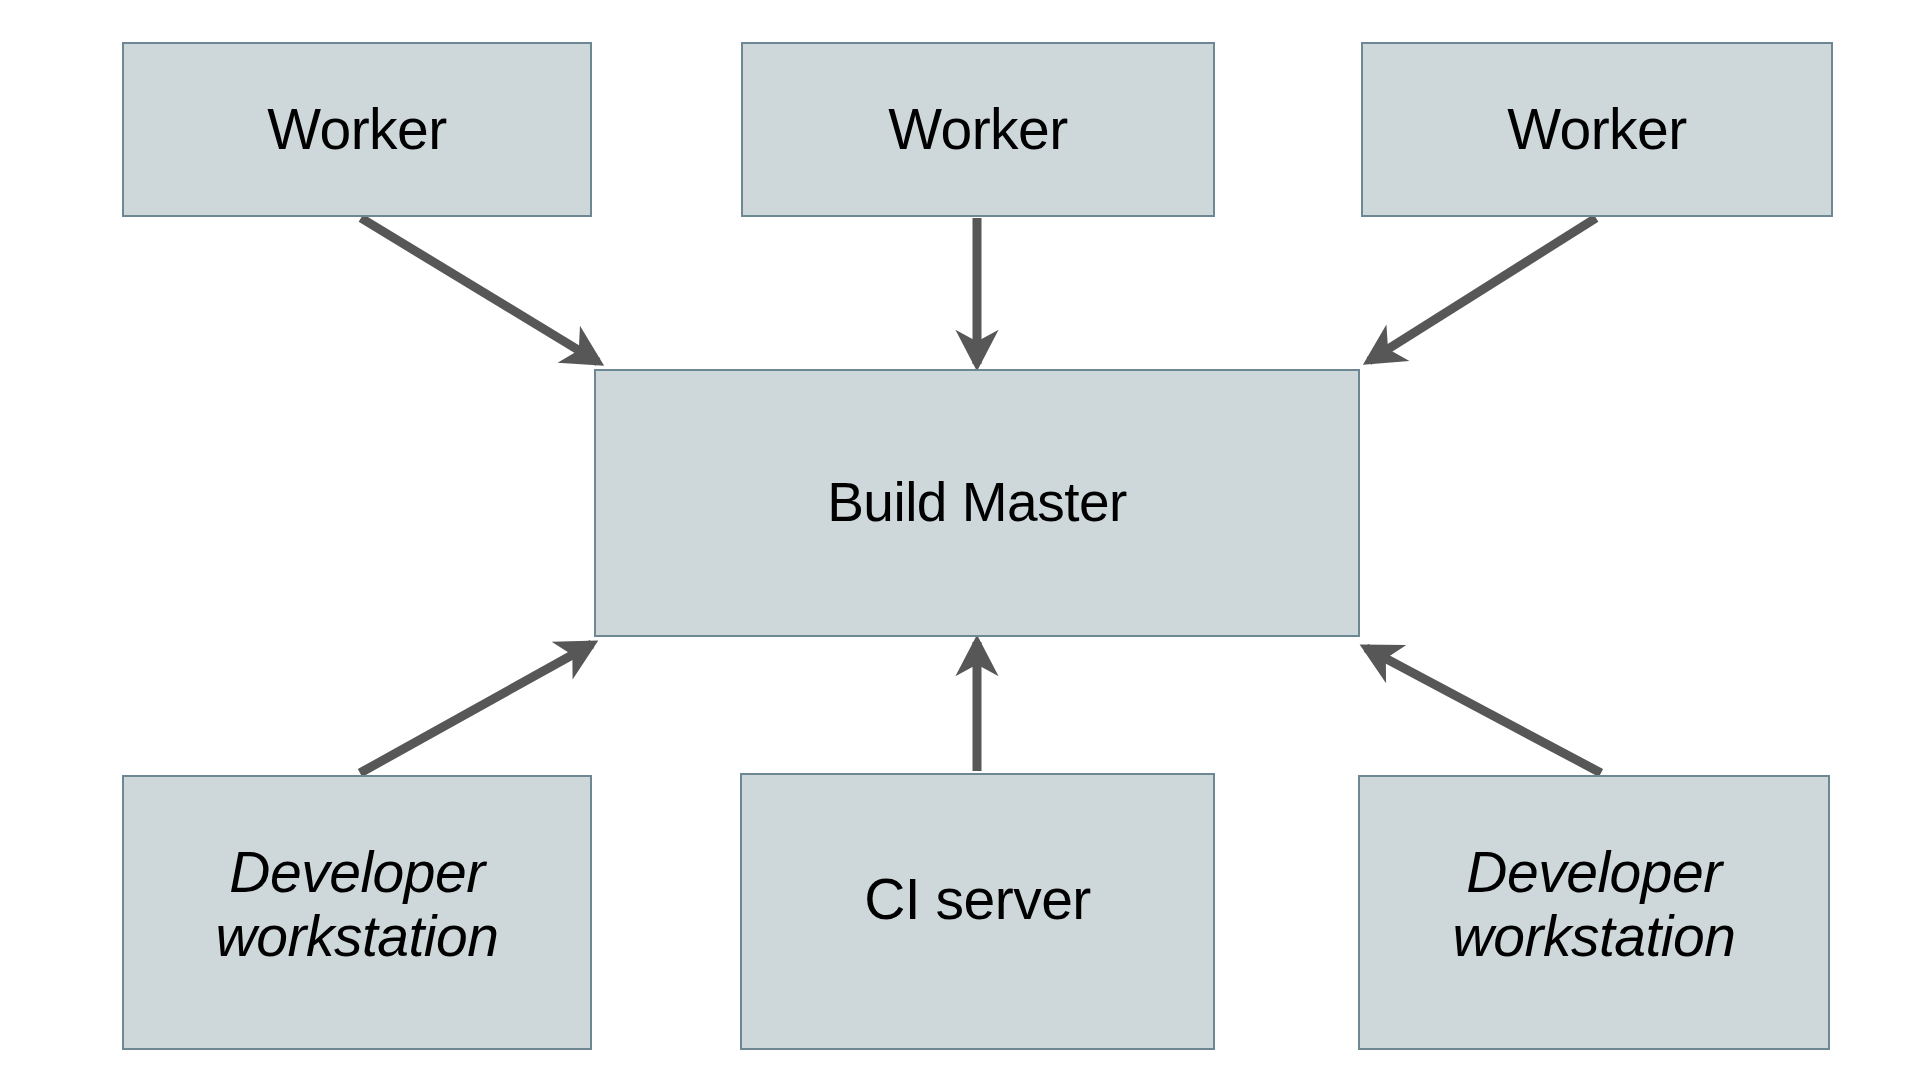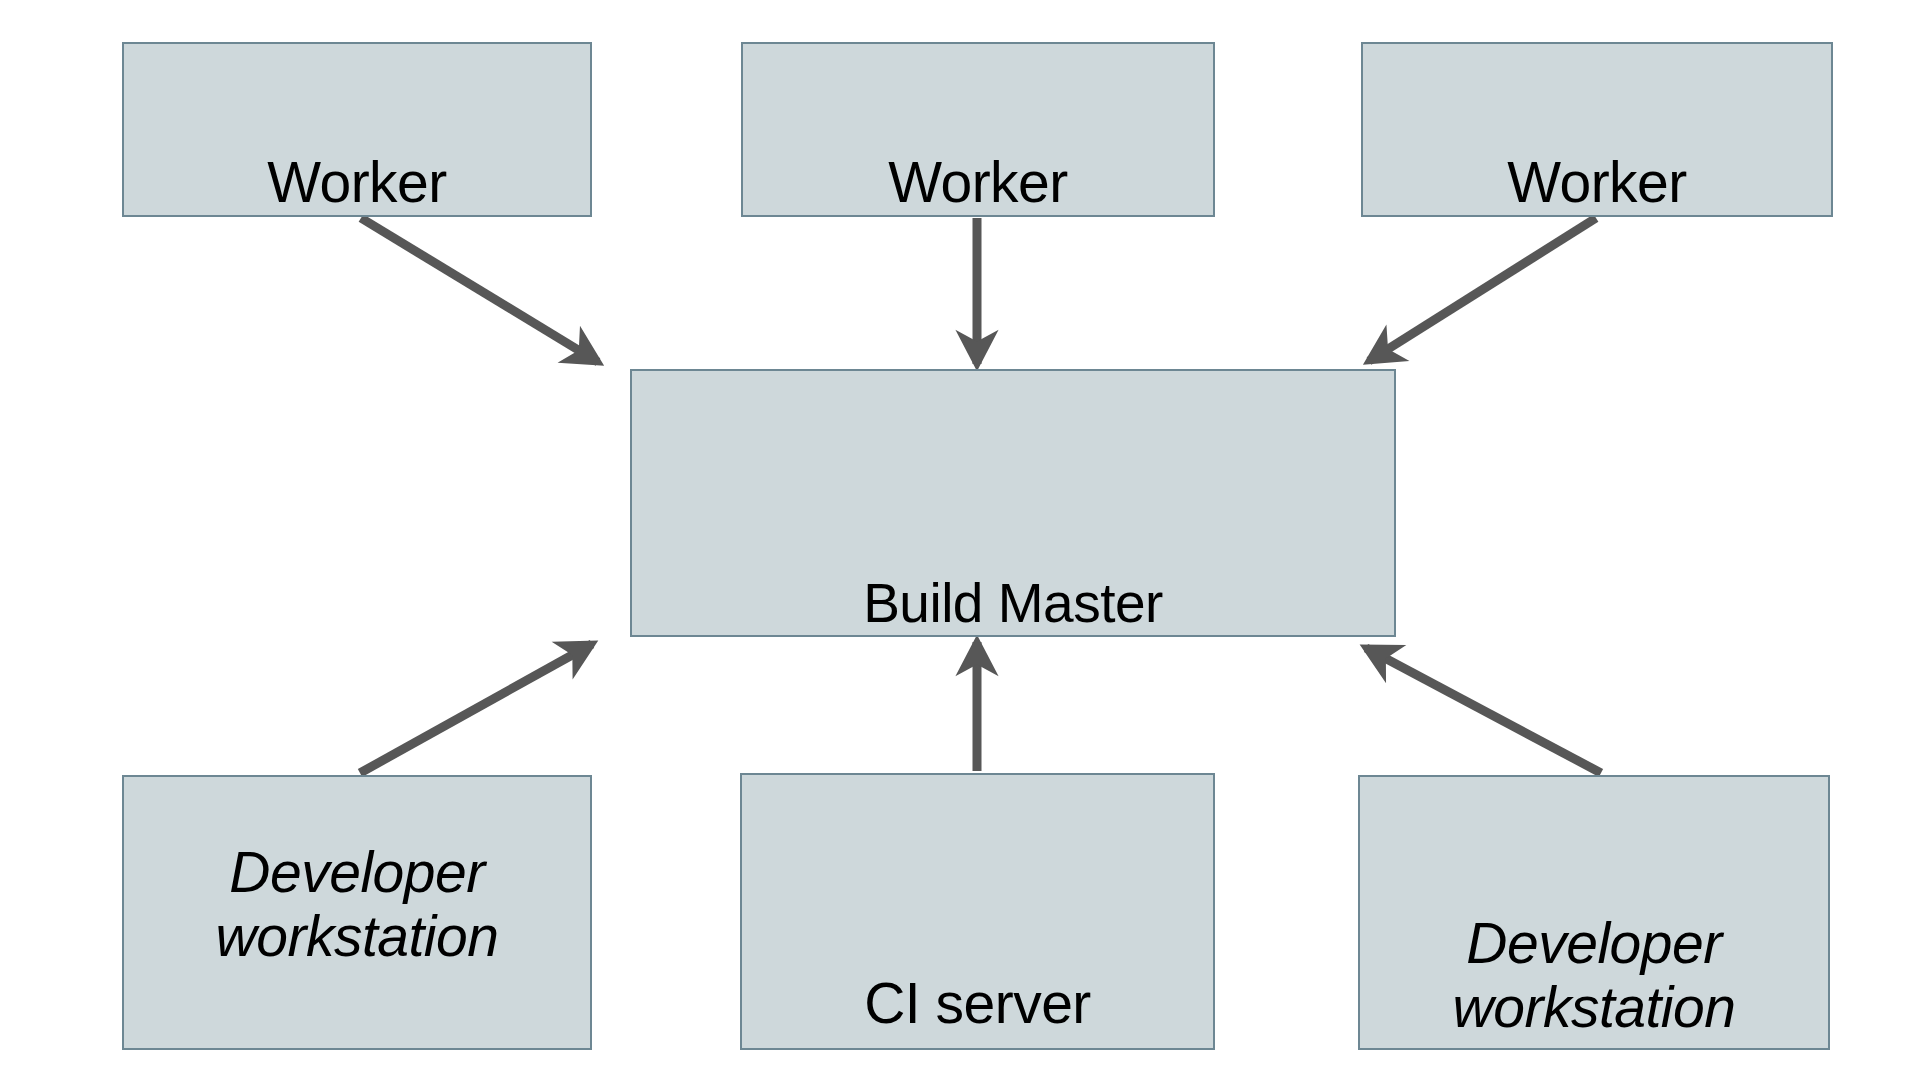--- a/index.html
+++ b/index.html
@@ -17,39 +17,39 @@
     height: 1090px;
     background: #ffffff;
     overflow: hidden;
   }
   .node {
     position: absolute;
     box-sizing: border-box;
     background: #ced8db;
     border: 2px solid #6d8793;
     display: flex;
-    align-items: flex-end;
+    align-items: center;
     justify-content: center;
     text-align: center;
     color: #000000;
     line-height: 1.12;
     letter-spacing: -0.5px;
     white-space: pre-line;
     user-select: none;
   }
   .node-label {
     display: block;
     padding: 0 6px;
   }
   
   #node-worker-left   { left: 122px; top: 42px;  width: 470px; height: 175px; font-size: 57px; }
   #node-worker-center { left: 741px; top: 42px;  width: 474px; height: 175px; font-size: 57px; }
   #node-worker-right  { left: 1361px; top: 42px; width: 472px; height: 175px; font-size: 57px; }
   
-  #node-build-master  { left: 630px; top: 369px; width: 766px; height: 268px; font-size: 55px; }
+  #node-build-master  { left: 594px; top: 369px; width: 766px; height: 268px; font-size: 55px; }
   
   #node-dev-left   { left: 122px;  top: 775px; width: 470px; height: 275px; font-size: 57px; align-items: center; }
   #node-ci-server  { left: 740px;  top: 773px; width: 475px; height: 277px; font-size: 57px; }
   #node-dev-right  { left: 1358px; top: 775px; width: 472px; height: 275px; font-size: 57px; }
 
   #node-dev-left .node-label,
   #node-dev-right .node-label { position: relative; top: -8px; font-style: italic; }
   #node-ci-server .node-label { position: relative; top: -12px; }
 
   #edges {

